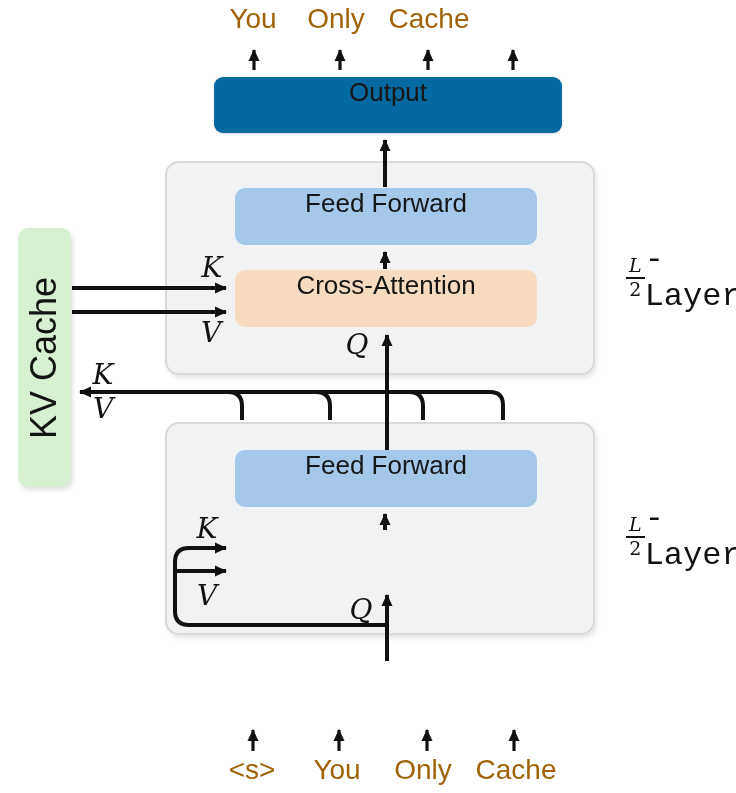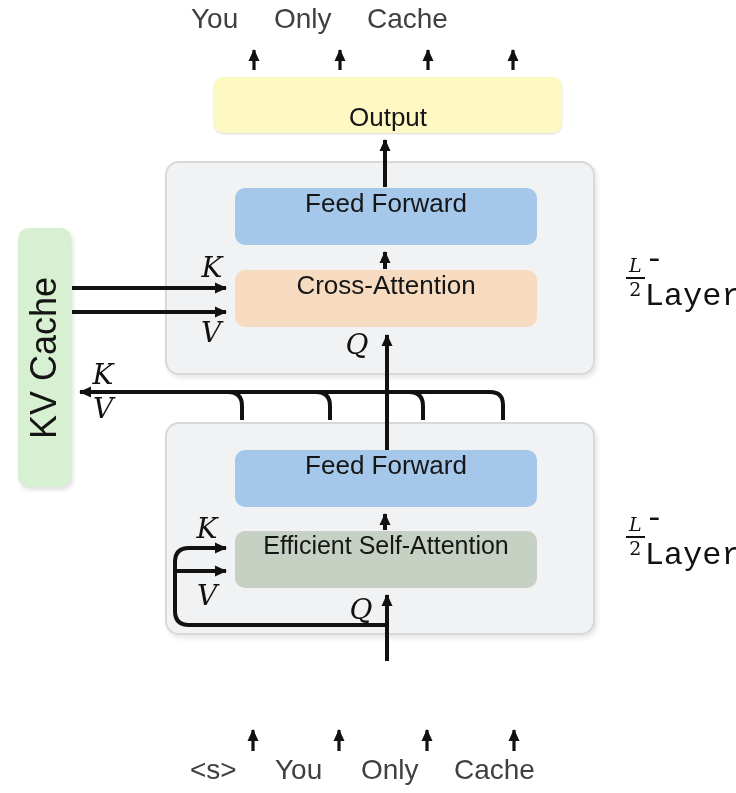--- a/index.html
+++ b/index.html
@@ -5,29 +5,29 @@
   html,body { margin:0; padding:0; background:#ffffff; }
   #stage {
     position:relative; width:736px; height:793px;
     background:#ffffff; overflow:hidden;
     font-family:"Liberation Sans", sans-serif;
     color:#111;
   }
 
   
   .token {
-    position:absolute; width:124px; 
-    font-size:28px; line-height:34px; color:#404040;
+    position:absolute; width:124px; text-align:center;
+    font-size:28px; line-height:34px; color:#a16207;
   }
 
   
   .pillbox {
     position:absolute; left:214px; width:348px; height:56px;
-    background:#fef9c3; border-radius:9px;
-    display:flex; align-items:flex-end; justify-content:center;
+    background:#0369a1; border-radius:9px;
+    display:flex; align-items:flex-start; justify-content:center;
     font-size:26px; color:#161616;
     box-shadow:0 1px 2px rgba(40,40,70,0.18);
   }
 
   
   .block {
     position:absolute; left:165px; width:430px;
     background:#f1f2f3; border:2px solid #d8d9da; border-radius:14px;
     box-shadow:2px 3px 5px rgba(0,0,0,0.10);
     box-sizing:border-box;
@@ -96,23 +96,20 @@
     <span>Feed Forward</span>
   </div>
   <div class="opbox cross" style="top:270px;">
     <span>Cross-Attention</span>
   </div>
 
   <div class="block" style="top:422px; height:213px;"></div>
   <div class="opbox ff" style="top:450px;">
     <span>Feed Forward</span>
   </div>
-  <div class="opbox selfattn" style="top:531px;">
-    <span>Efficient Self-Attention</span>
-  </div>
 
   <div class="kvcache">
     <span>KV Cache</span>
   </div>
 
 
   <div class="token" style="left:190px; top:753px;">&lt;s&gt;</div>
   <div class="token" style="left:275px; top:753px;">You</div>
   <div class="token" style="left:361px; top:753px;">Only</div>
   <div class="token" style="left:454px; top:753px;">Cache</div>

